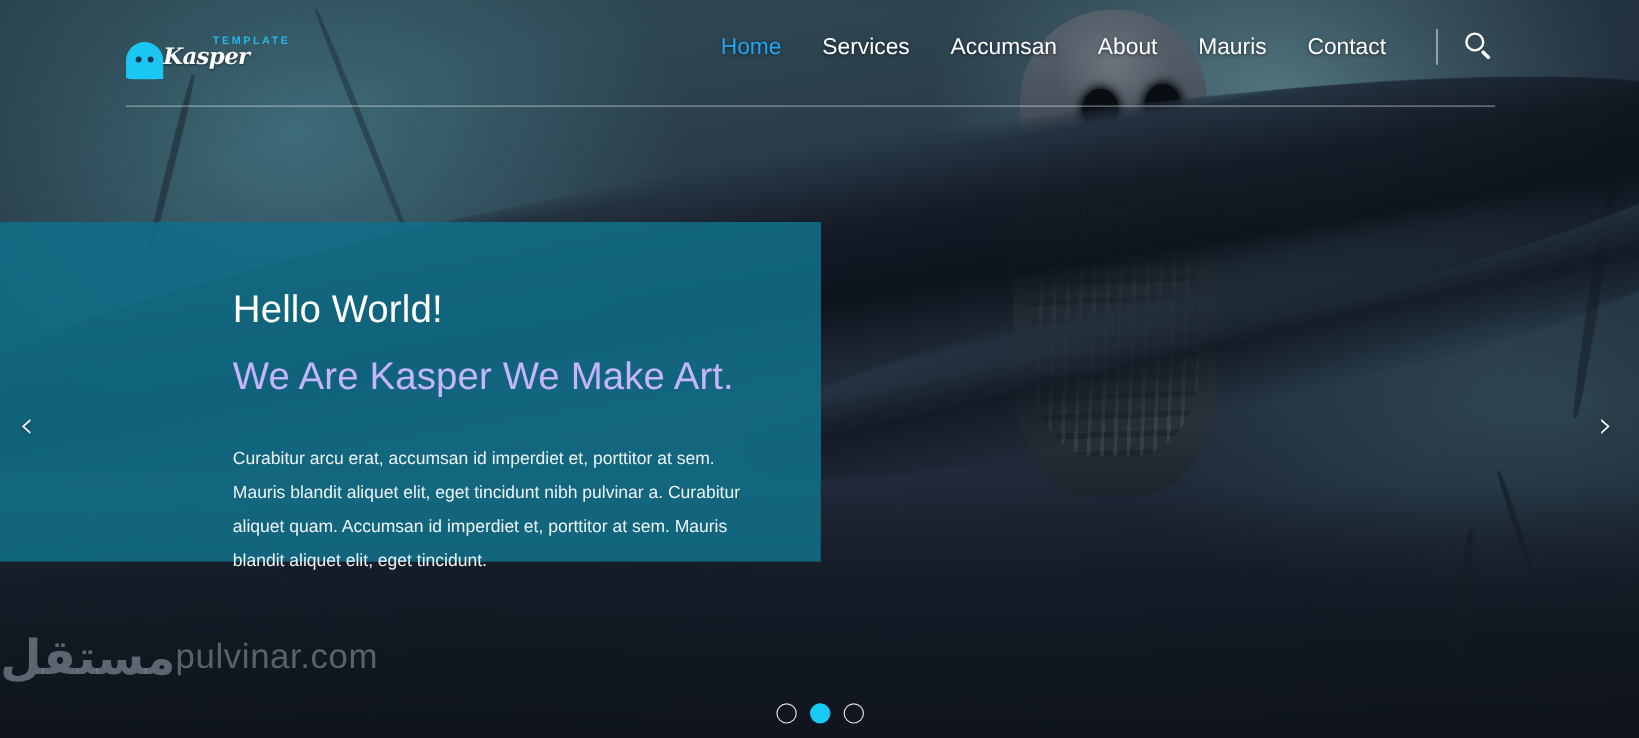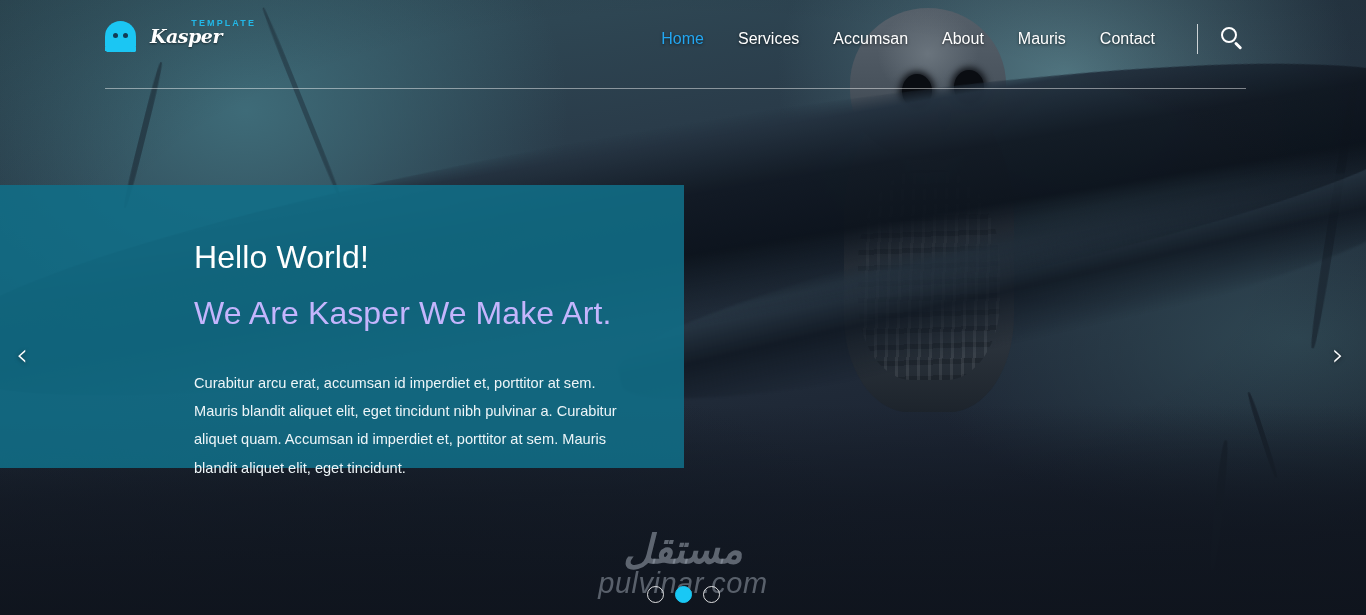--- a/index.html
+++ b/index.html
@@ -77,21 +77,21 @@
     background:
       repeating-linear-gradient(92deg, rgba(235,240,245,.10) 0 3px, rgba(0,0,0,0) 3px 11px),
       repeating-linear-gradient(178deg, rgba(12,16,22,.30) 0 5px, rgba(0,0,0,0) 5px 16px);
     border-radius:45% 45% 38% 38%; opacity:.85; }
 
   
   .header { position:absolute; left:0; right:0; top:0; height:90px; z-index:20; }
   .header-inner { position:absolute; left:105px; right:120px; top:0; height:89px;
     border-bottom:1px solid rgba(255,255,255,.45); display:flex; align-items:center; }
 
-  .logo { display:flex; align-items:center; gap:14px; height:66px; margin-top:-10px; }
+  .logo { display:flex; align-items:flex-end; gap:0; height:66px; margin-top:-10px; }
   .ghost { position:relative; width:31px; height:37px; }
   .ghost-body { position:absolute; left:0; top:0; width:31px; height:31px;
     background:#1bc6f3; border-radius:50% 50% 6px 6px; }
   .ghost-foot { position:absolute; left:0; bottom:2px; width:31px; height:9px;
     background:
       radial-gradient(circle 5.2px at 4px 0px, #1bc6f3 98%, rgba(0,0,0,0) 100%),
       radial-gradient(circle 5.2px at 12px 0px, #1bc6f3 98%, rgba(0,0,0,0) 100%),
       radial-gradient(circle 5.2px at 20px 0px, #1bc6f3 98%, rgba(0,0,0,0) 100%),
       radial-gradient(circle 5.2px at 28px 0px, #1bc6f3 98%, rgba(0,0,0,0) 100%);
   }
@@ -99,21 +99,21 @@
   .ghost-eye.l { left:8px; } .ghost-eye.r { left:18px; }
 
   .wordmark { position:relative; width:100px; height:44px; }
   .wm-template { position:absolute; right:-6px; top:1px; font-size:9px; letter-spacing:2.1px;
     font-weight:700; color:#22b8e8; }
   .wm-kasper { position:absolute; left:0; top:8px; font-family:"DejaVu Serif", serif;
     font-style:italic; font-weight:700; font-size:19px; color:#ffffff;
     letter-spacing:-.5px; text-shadow:0 1px 2px rgba(0,0,0,.5); }
 
   .nav { margin-left:auto; display:flex; align-items:center; gap:0; margin-top:-10px; }
-  .nav a { color:#ffffff; font-size:16px; text-decoration:none; padding:0 17px; line-height:1;
+  .nav a { color:#ffffff; font-size:19px; text-decoration:none; padding:0 17px; line-height:1;
     text-shadow:0 1px 3px rgba(0,0,0,.55); white-space:nowrap; }
   .nav a.active { color:#23a6f0; }
   .nav-sep { width:1px; height:30px; background:rgba(255,255,255,.75); margin:0 22px 0 25px; }
   .search-btn { width:26px; height:26px; position:relative; cursor:pointer; }
   .search-btn .ring { position:absolute; left:1px; top:1px; width:16px; height:16px;
     border:2.6px solid #fff; border-radius:50%; }
   .search-btn .handle { position:absolute; left:15px; top:15px; width:9px; height:2.8px;
     background:#fff; transform:rotate(45deg); transform-origin:left center; border-radius:2px; }
 
   
@@ -136,21 +136,21 @@
 
   
   .bullets { position:absolute; left:0; right:0; top:586px; display:flex; justify-content:center;
     gap:11px; z-index:25; }
   .bullet { width:17px; height:17px; border-radius:50%; border:1.6px solid rgba(255,255,255,.85);
     cursor:pointer; box-sizing:border-box; }
   .bullet.active { background:#19c8f5; border-color:#19c8f5; }
 
   
   .watermark { position:absolute; left:0; right:0; top:528px; z-index:18;
-    display:flex; flex-direction:column; align-items:center; pointer-events:none;font-style:italic; }
+    display:flex; flex-direction:row; align-items:center; pointer-events:none; }
   .wm-ar { font-family:"DejaVu Sans", sans-serif; font-size:40px; font-weight:700;
     color:rgba(150,158,170,.58); line-height:1.05; letter-spacing:1px; direction:rtl; }
   .wm-lat { font-family:"Liberation Sans", sans-serif; font-size:29px; font-weight:400;
     color:rgba(150,158,170,.55); line-height:1.05; margin-top:-2px; letter-spacing:.5px; }
 </style>
 </head>
 <body>
 
 <div class="bg">
   <div class="bg-base"></div>

